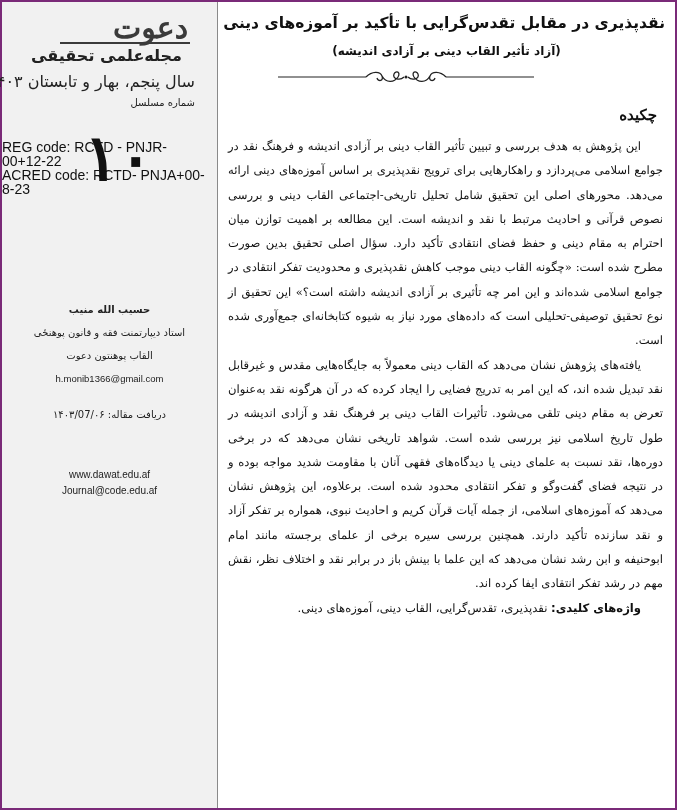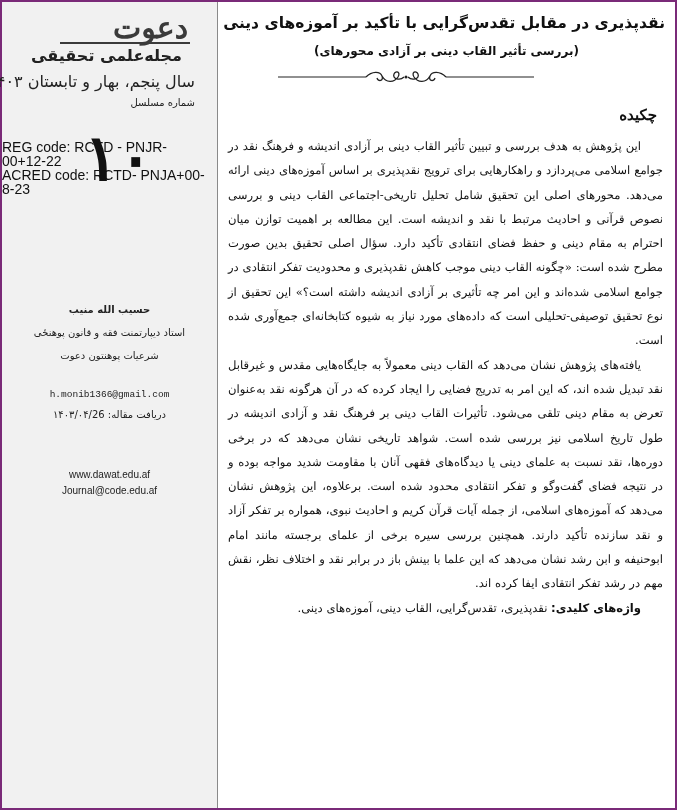--- a/index.html
+++ b/index.html
@@ -56,21 +56,21 @@
       margin-top: 44px;
     }
     .codes {
       position: absolute; top: 138px; right: 8px;
       direction: ltr; text-align: left;
       font-family: "Liberation Sans", sans-serif;
       font-size: 14px; line-height: 14px; color: #111;
     }
     .author-block { position: absolute; top: 296px; left: 0; right: 0; font-size: 10px; line-height: 23px; }
     .author-name { font-weight: bold; font-size: 10px; }
-    .email { direction: ltr; font-family: Liberation Mono, monospace; font-size: 9.5px; margin-top: 16px; }
+    .email { direction: ltr; font-family: Liberation Sans, sans-serif; font-size: 9.5px; }
     .dates { position: absolute; top: 400px; left: 0; right: 0; font-size: 10px; line-height: 25px; }
     .links {
       position: absolute; top: 465px; left: 0; right: 0;
       direction: ltr; text-align: center;
       font-family: "Liberation Sans", sans-serif;
       font-size: 10px; line-height: 16px;
     }
 
     
     .title {
@@ -111,37 +111,37 @@
     <div class="serial-label">شماره مسلسل</div>
     <div class="issue-num">۱۰</div>
     <div class="codes">
       <div>REG code: RCTD - PNJR- 00+12-22</div>
       <div>ACRED code: RCTD- PNJA+00-8-23</div>
     </div>
 
     <div class="author-block">
       <div class="author-name">حسیب الله منیب</div>
       <div>استاد دیپارتمنت فقه و قانون پوهنځی</div>
-      <div>شرعیات پوهنتون دعوت</div>
+      <div>القاب پوهنتون دعوت</div>
       <div class="email">h.monib1366@gmail.com</div>
     </div>
 
     <div class="dates">
-      <div>دریافت مقاله: ۱۴۰۳/۰۴/26</div>
+      <div>دریافت مقاله: ۱۴۰۳/07/۰۶</div>
     </div>
 
     <div class="links">
       <div>www.dawat.edu.af</div>
       <div>Journal@code.edu.af</div>
     </div>
   </aside>
 
   <main class="main">
     <h1 class="title" style="margin:0">نقدپذیری در مقابل تقدس‌گرایی با تأکید بر آموزه‌های دینی</h1>
-    <div class="subtitle">(بررسی تأثیر القاب دینی بر آزادی محورهای)</div>
+    <div class="subtitle">(آزاد تأثیر القاب دینی بر آزادی اندیشه)</div>
 
     <svg class="ornament" viewBox="0 0 256 20">
       <line x1="0" y1="10" x2="88" y2="10" stroke="#222" stroke-width="1.2"></line>
       <line x1="168" y1="10" x2="256" y2="10" stroke="#222" stroke-width="1.2"></line>
       <path d="M88 10 C 94 4, 102 4, 104 9 C 106 14, 100 15, 99 11 M104 9 C 108 16, 116 16, 120 10 C 123 5, 118 3, 116 7 C 114 12, 122 14, 126 10" fill="none" stroke="#222" stroke-width="1.3"></path>
       <path d="M168 10 C 162 4, 154 4, 152 9 C 150 14, 156 15, 157 11 M152 9 C 148 16, 140 16, 136 10 C 133 5, 138 3, 140 7 C 142 12, 134 14, 130 10" fill="none" stroke="#222" stroke-width="1.3"></path>
       <circle cx="128" cy="10" r="1.5" fill="#222"></circle>
     </svg>
 
     <div class="abstract-heading">چکیده</div>

